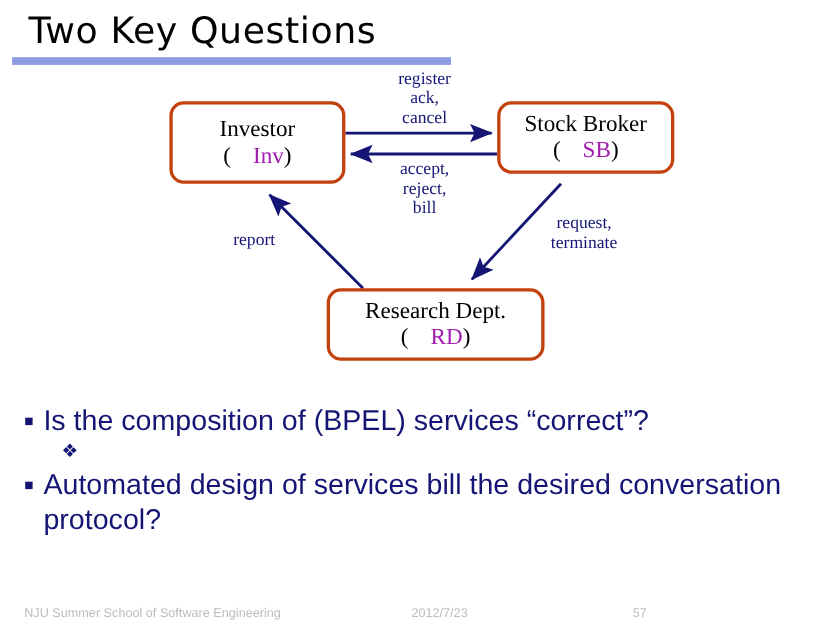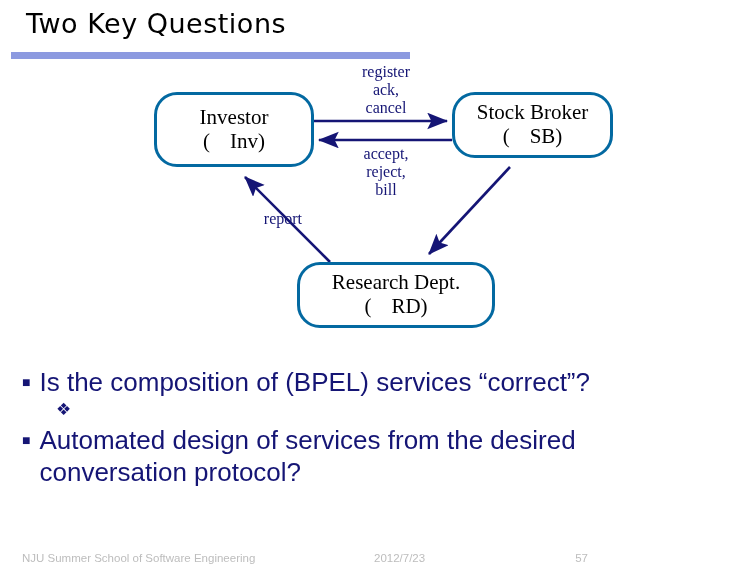--- a/index.html
+++ b/index.html
@@ -22,21 +22,21 @@
     height: 576px;
     background: #ffffff;
   }
 
   
   #slide-title {
     position: absolute;
     left: 26px;
     top: 8px;
     font-family: "DejaVu Sans", sans-serif;
-    font-size: 27px;
+    font-size: 33px;
     font-weight: normal;
     letter-spacing: 0.5px;
     color: #000000;
     white-space: nowrap;
   }
   #title-rule {
     position: absolute;
     left: 11px;
     top: 52px;
     width: 399px;
@@ -48,42 +48,42 @@
   #diagram {
     position: absolute;
     left: 0;
     top: 60px;
     width: 756px;
     height: 290px;
   }
 
   .node-box {
     position: absolute;
-    border: 3px solid #0369a1;
-    border-radius: 23px;
+    border: 3px solid #c2410c;
+    border-radius: 13px;
     background: transparent;
     box-sizing: border-box;
     display: flex;
     flex-direction: column;
     align-items: center;
     justify-content: center;
     font-family: "Liberation Serif", serif;
     color: #000000;
     line-height: 1.12;
   }
   .node-name {
     font-size: 21px;
     white-space: nowrap;
   }
   .node-abbr {
     font-size: 21px;
     white-space: nowrap;
   }
   .node-abbr .accent {
-    color: #000000;
+    color: #a21caf;
     margin-left: 20px;
   }
 
   #node-investor {
     left: 154px;
     top: 32px;
     width: 160px;
     height: 75px;
   }
   #node-stockbroker {
@@ -116,21 +116,21 @@
   }
   #label-accept {
     left: 322px;
     top: 85px;
     width: 128px;
   }
   #label-report {
     left: 212px;
     top: 150px;
     width: 90px;
-    text-align: right;
+    text-align: left;
   }
   #label-request {
     left: 466px;
     top: 134px;
     width: 130px;
     text-align: center;
   }
 
   #arrow-layer {
     position: absolute;
@@ -255,33 +255,35 @@
       <div class="node-abbr"><span>(</span><span class="accent">RD</span><span>)</span></div>
     </div>
 
     <div class="arrow-label" id="label-register">register
 ack,
 cancel</div>
     <div class="arrow-label" id="label-accept">accept,
 reject,
 bill</div>
     <div class="arrow-label" id="label-report">report</div>
+    <div class="arrow-label" id="label-request">request,
+terminate</div>
   </div>
 
   <div id="bullets">
     <div class="bullet-l1">
       <span class="marker">■</span>
       <span class="btext">Is the composition of (BPEL) services “correct”?</span>
     </div>
     <div class="bullet-l2">
       <span class="marker">❖</span>
     </div>
     <div class="bullet-l1">
       <span class="marker">■</span>
-      <span class="btext">Automated design of services from the desired conversation protocol?</span>
+      <span class="btext">Automated design of services bill the desired conversation protocol?</span>
     </div>
   </div>
 
   <div id="footer">
     <span id="footer-org">NJU Summer School of Software Engineering</span>
     <span id="footer-date">2012/7/23</span>
     <span id="footer-page">57</span>
   </div>
 
 </div>

